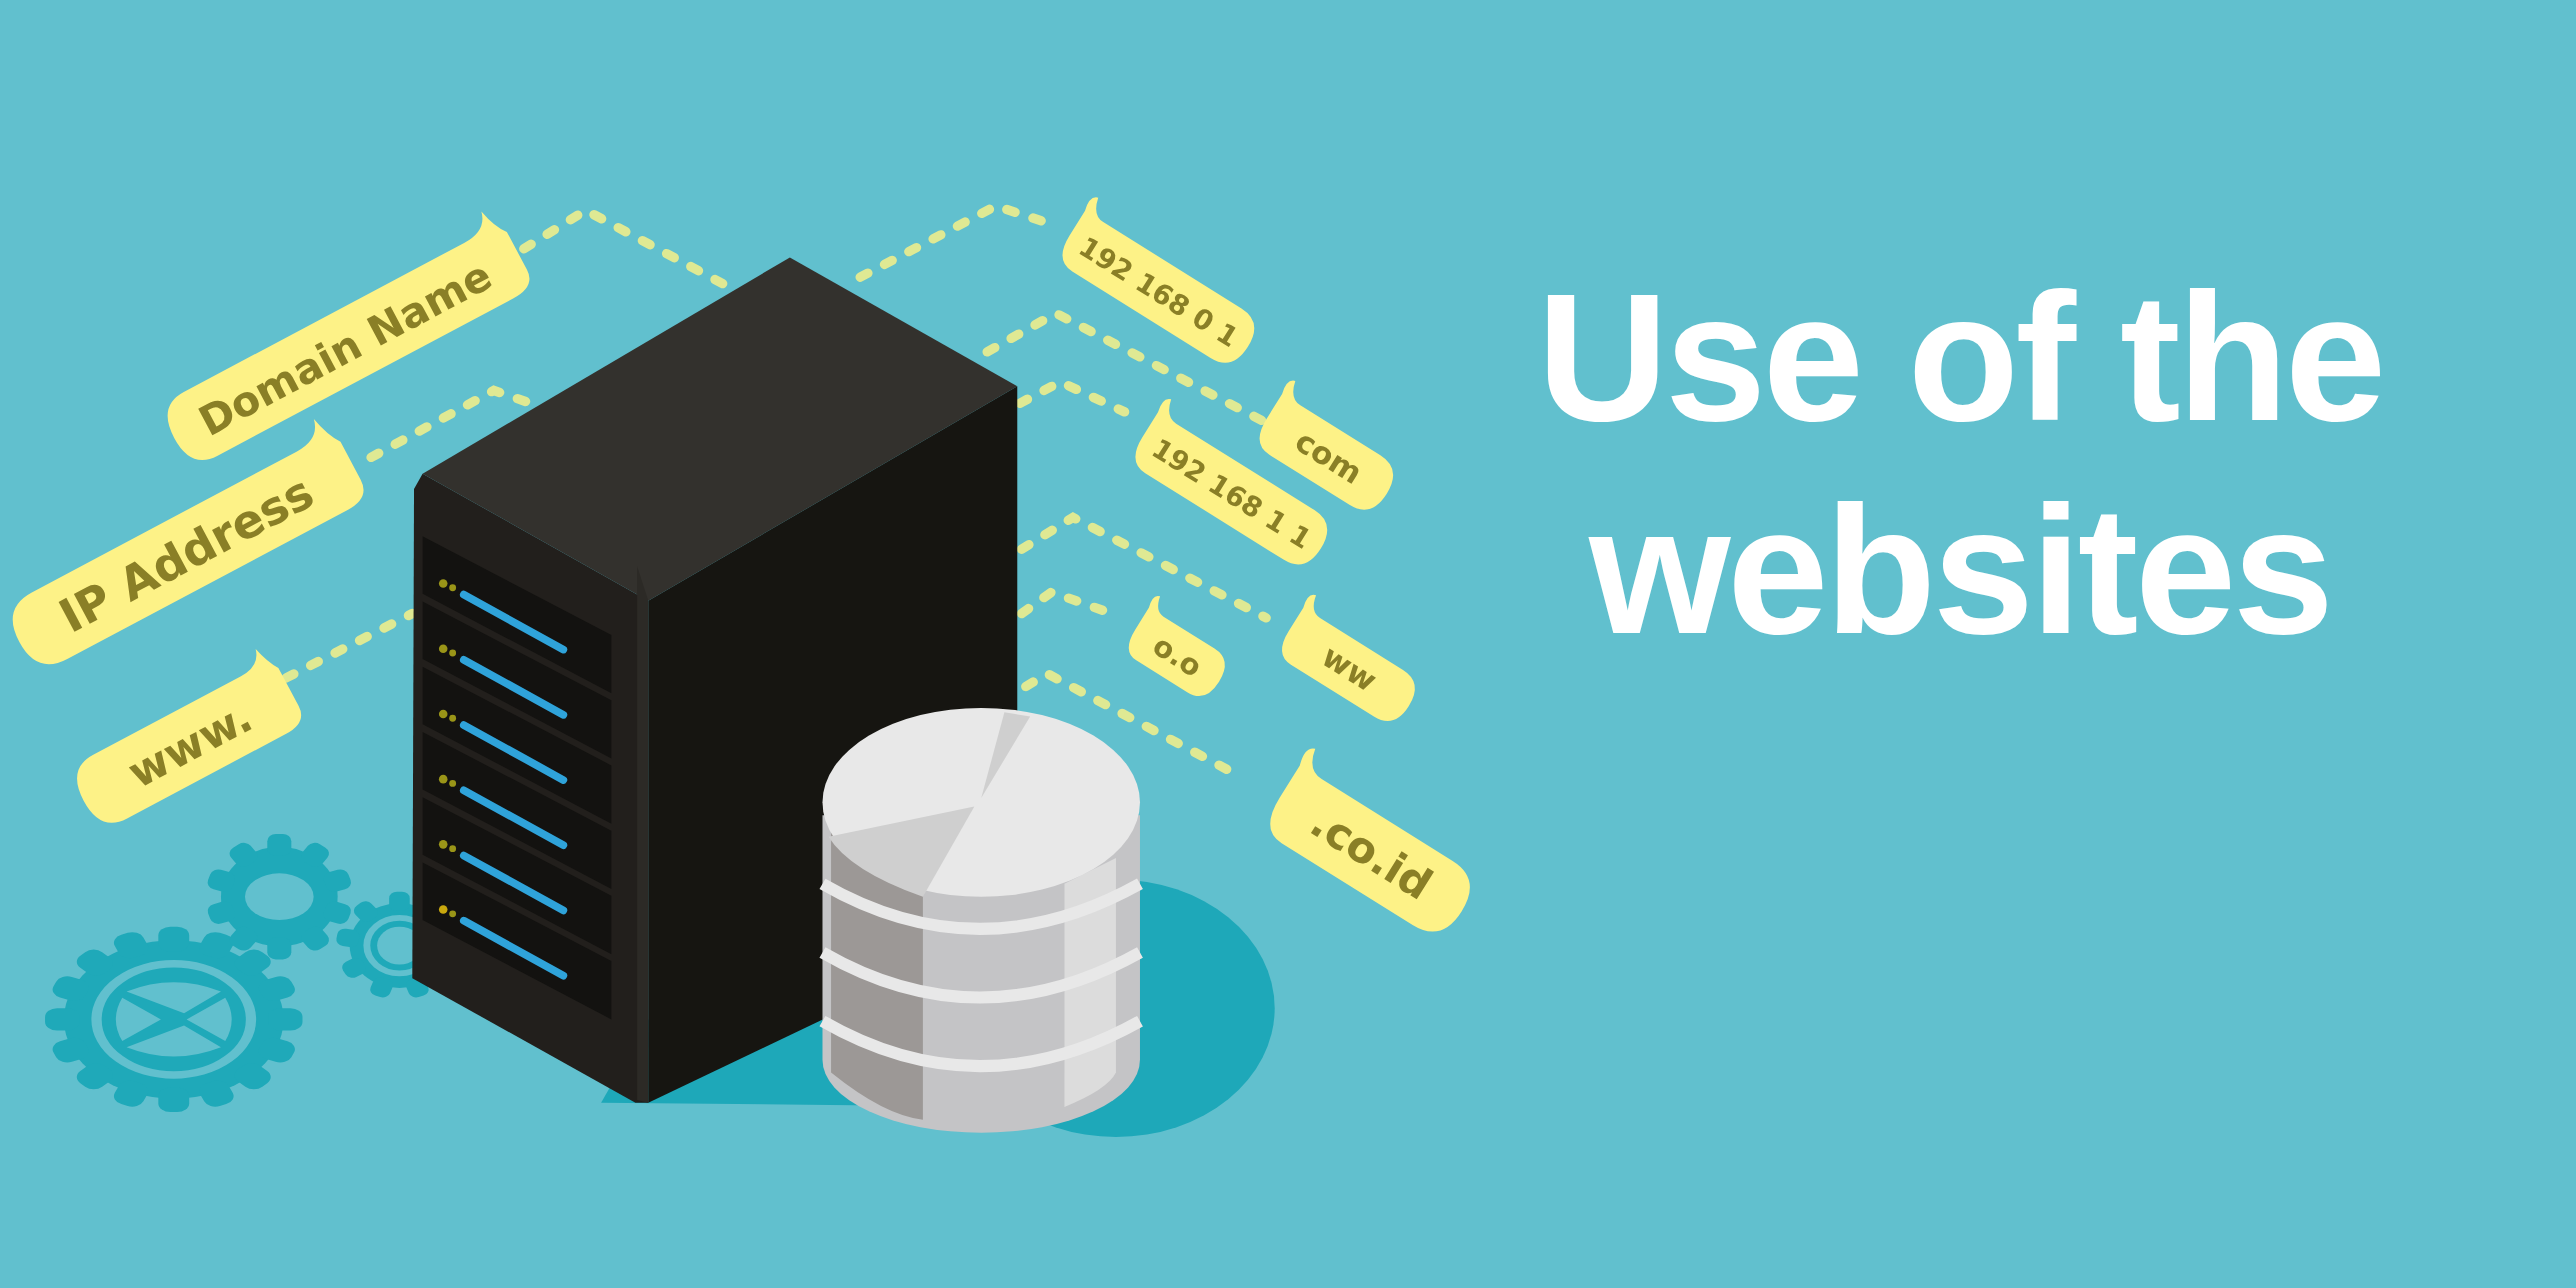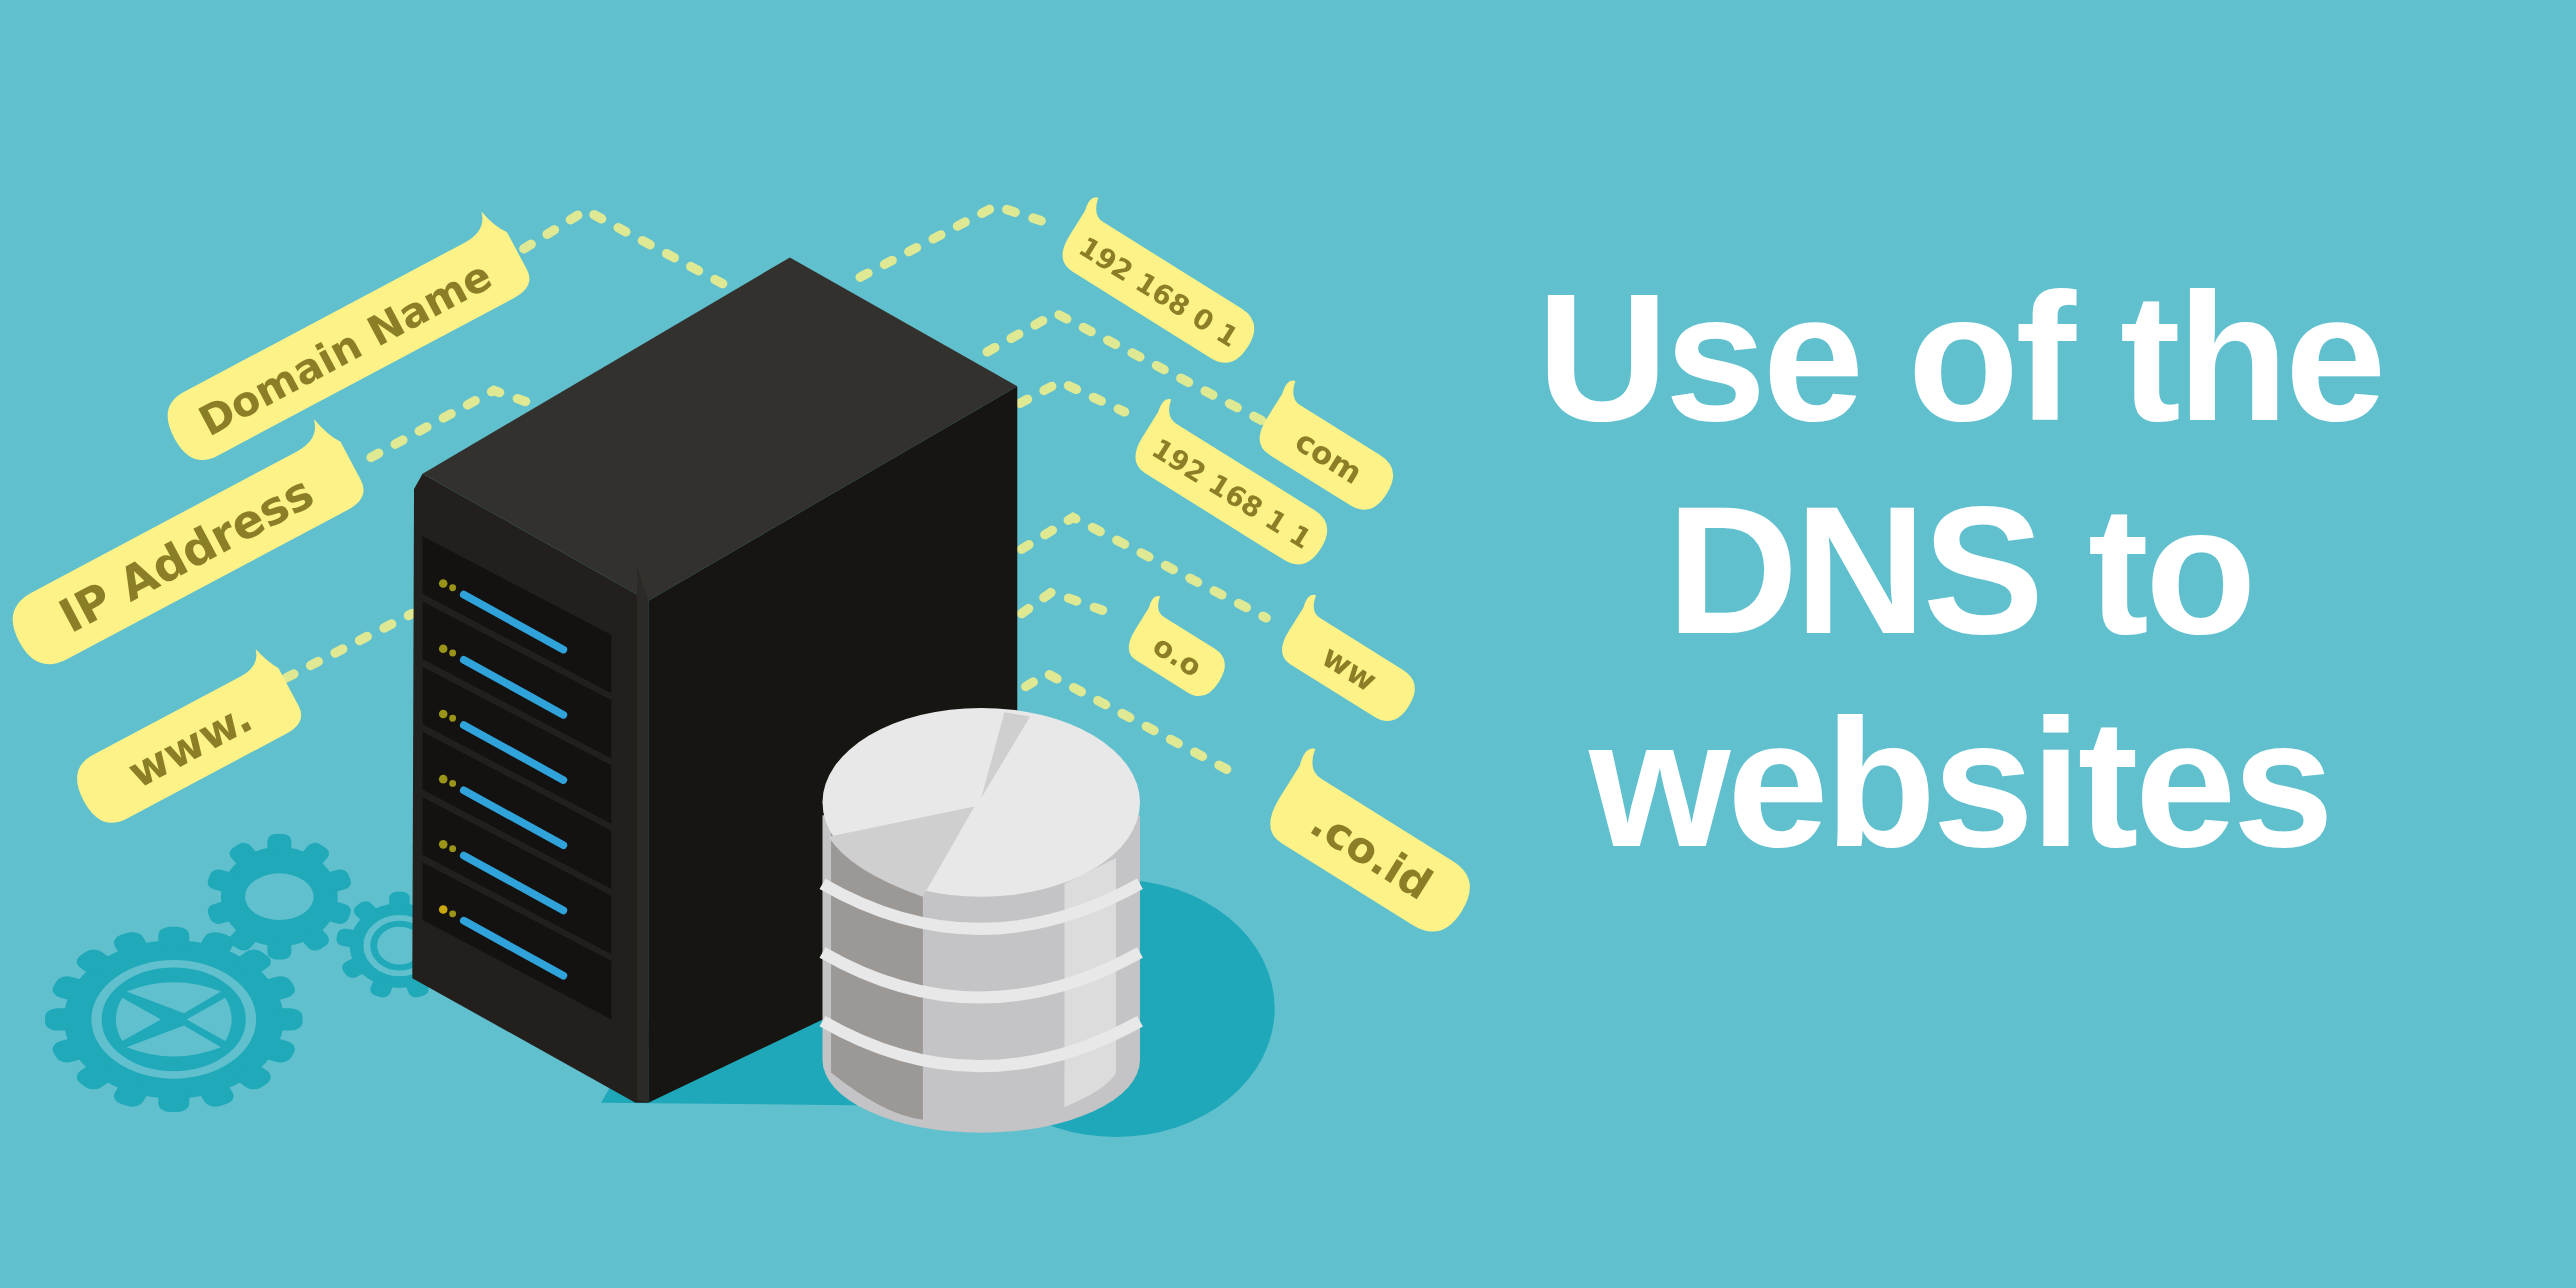--- a/index.html
+++ b/index.html
@@ -184,16 +184,15 @@
     <text class="bubble-text" x="8" y="12" text-anchor="middle" font-size="36">ww</text>
   </g>
   <g transform="translate(1580,985) rotate(32)">
     <path d="M-105,-44 Q-112,-66 -100,-70 Q-95,-44 -75,-44 L105,-44 Q145,-44 145,0 Q145,44 105,44 L-75,44 Q-105,44 -105,0 Z" fill="#fdf287"></path>
     <text class="bubble-text" x="20" y="16" text-anchor="middle" font-size="50">.co.id</text>
   </g>
 </svg>
 
 <h1 class="title">
   <span class="line">Use of the</span>
-  <span class="line">DNS to</span>
   <span class="line">websites</span>
 </h1>
 
 
 </body></html>

